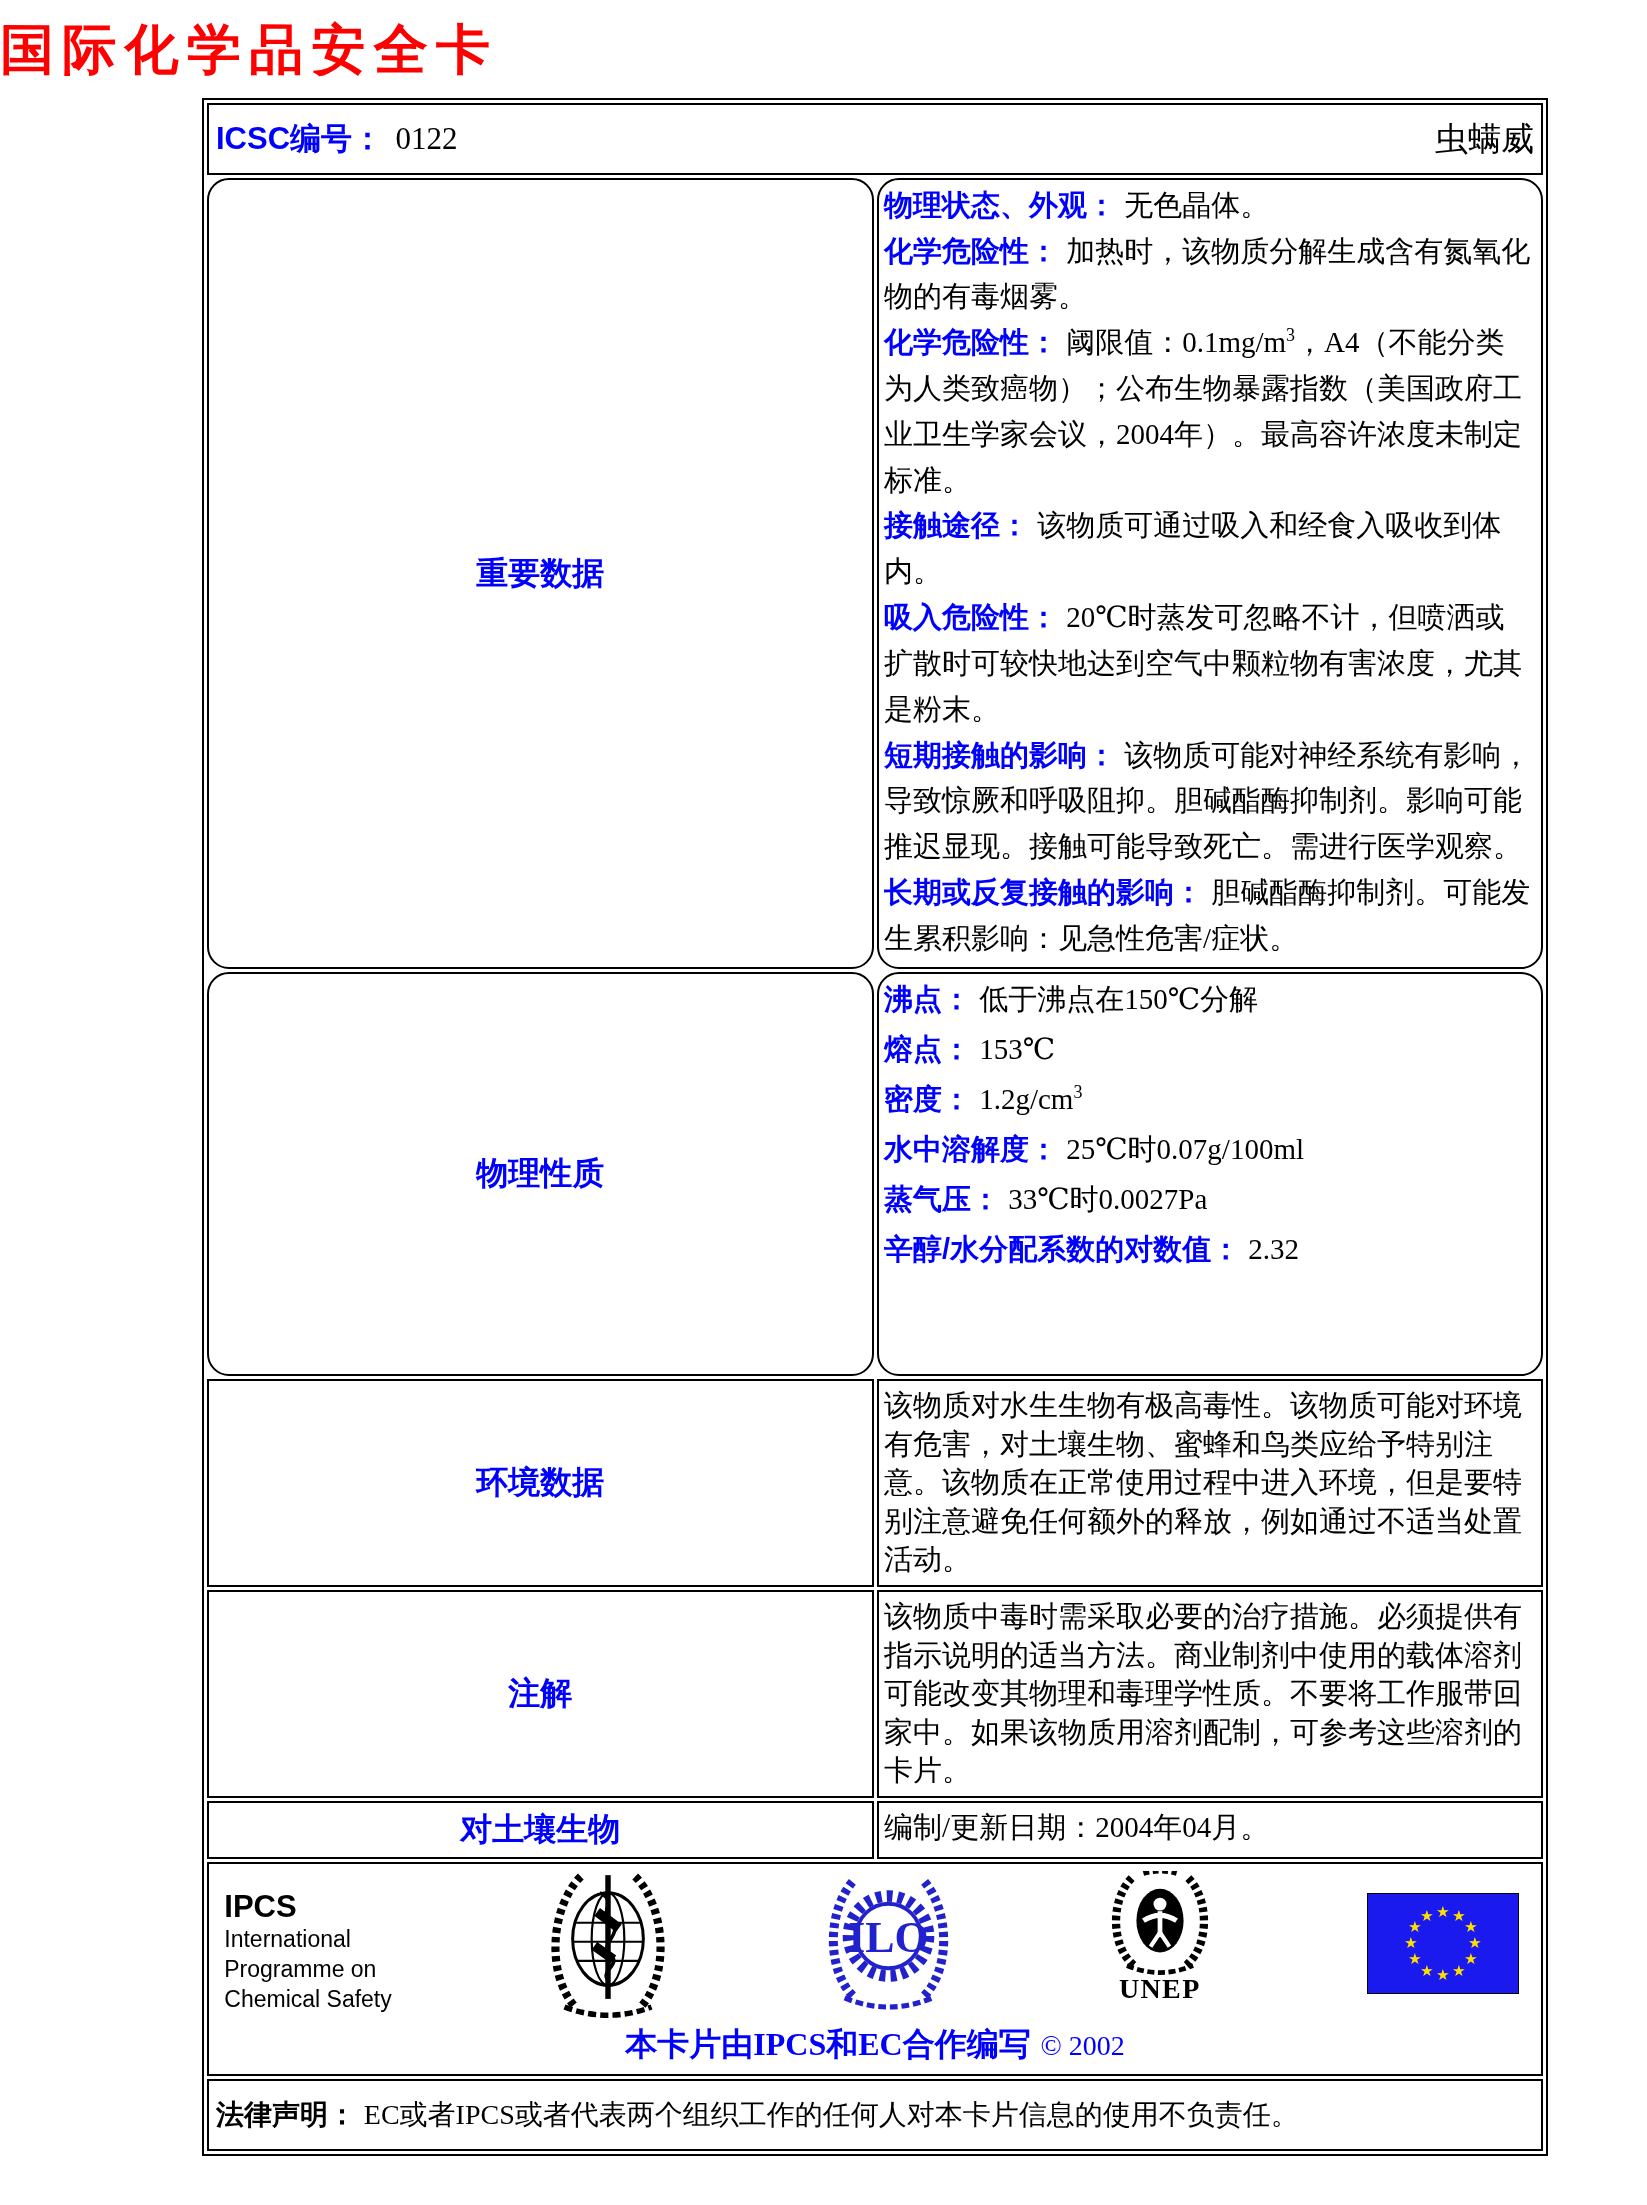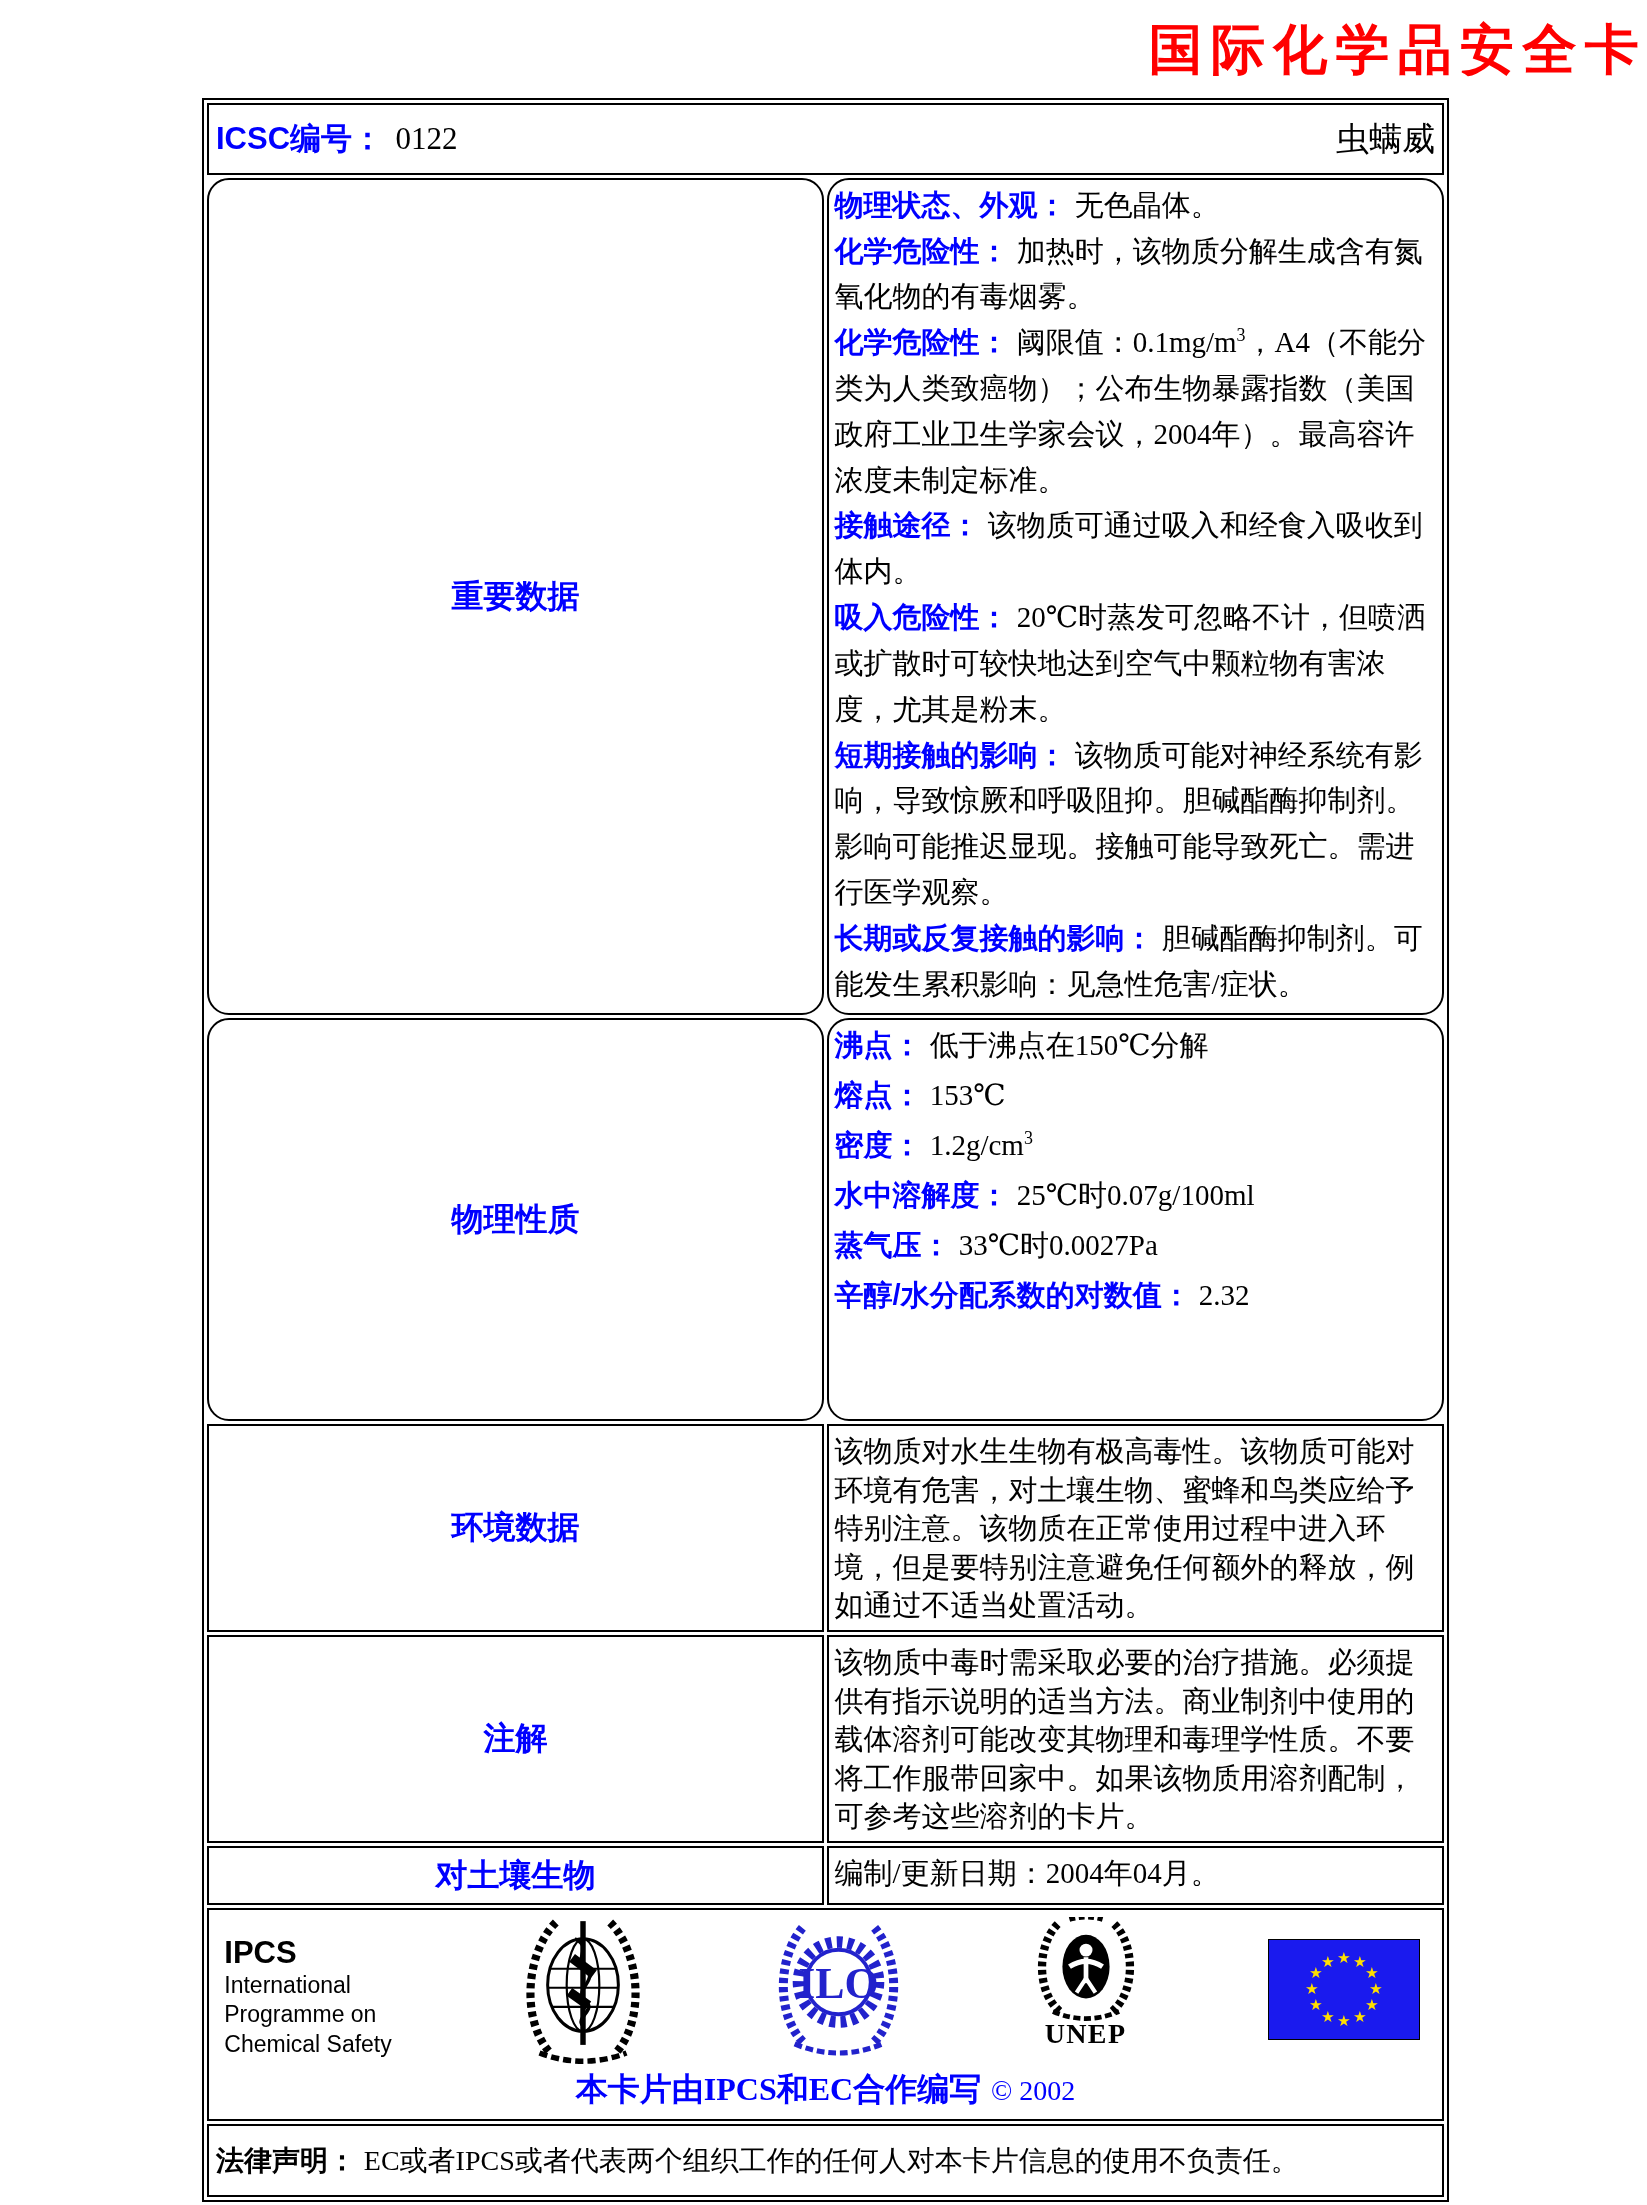--- a/index.html
+++ b/index.html
@@ -6,30 +6,30 @@
   .page {
     position:relative;
     width:1647px; height:2205px;
     background:#ffffff;
     font-family:"Liberation Serif","DejaVu Serif",serif;
     color:#000;
   }
   
   .title {
     margin:0; padding-top:14px;
-    text-align:right;
+    text-align:left;
     font-family:"Liberation Sans","DejaVu Sans",sans-serif;
     font-weight:bold;
     font-size:54px;
     letter-spacing:8.3px;
   }
   
   table.card {
     margin:11px 0 0 202px;
-    width:1247px;
+    width:1346px;
     border:2.8px solid #000;
     border-spacing:3.5px;
     border-collapse:separate;
     table-layout:fixed;
   }
   td { border:2.1px solid #000; vertical-align:top; background:#fff; }
   td.hdr-cell {
     height:68px; vertical-align:middle;
     padding:0 7px;
   }

